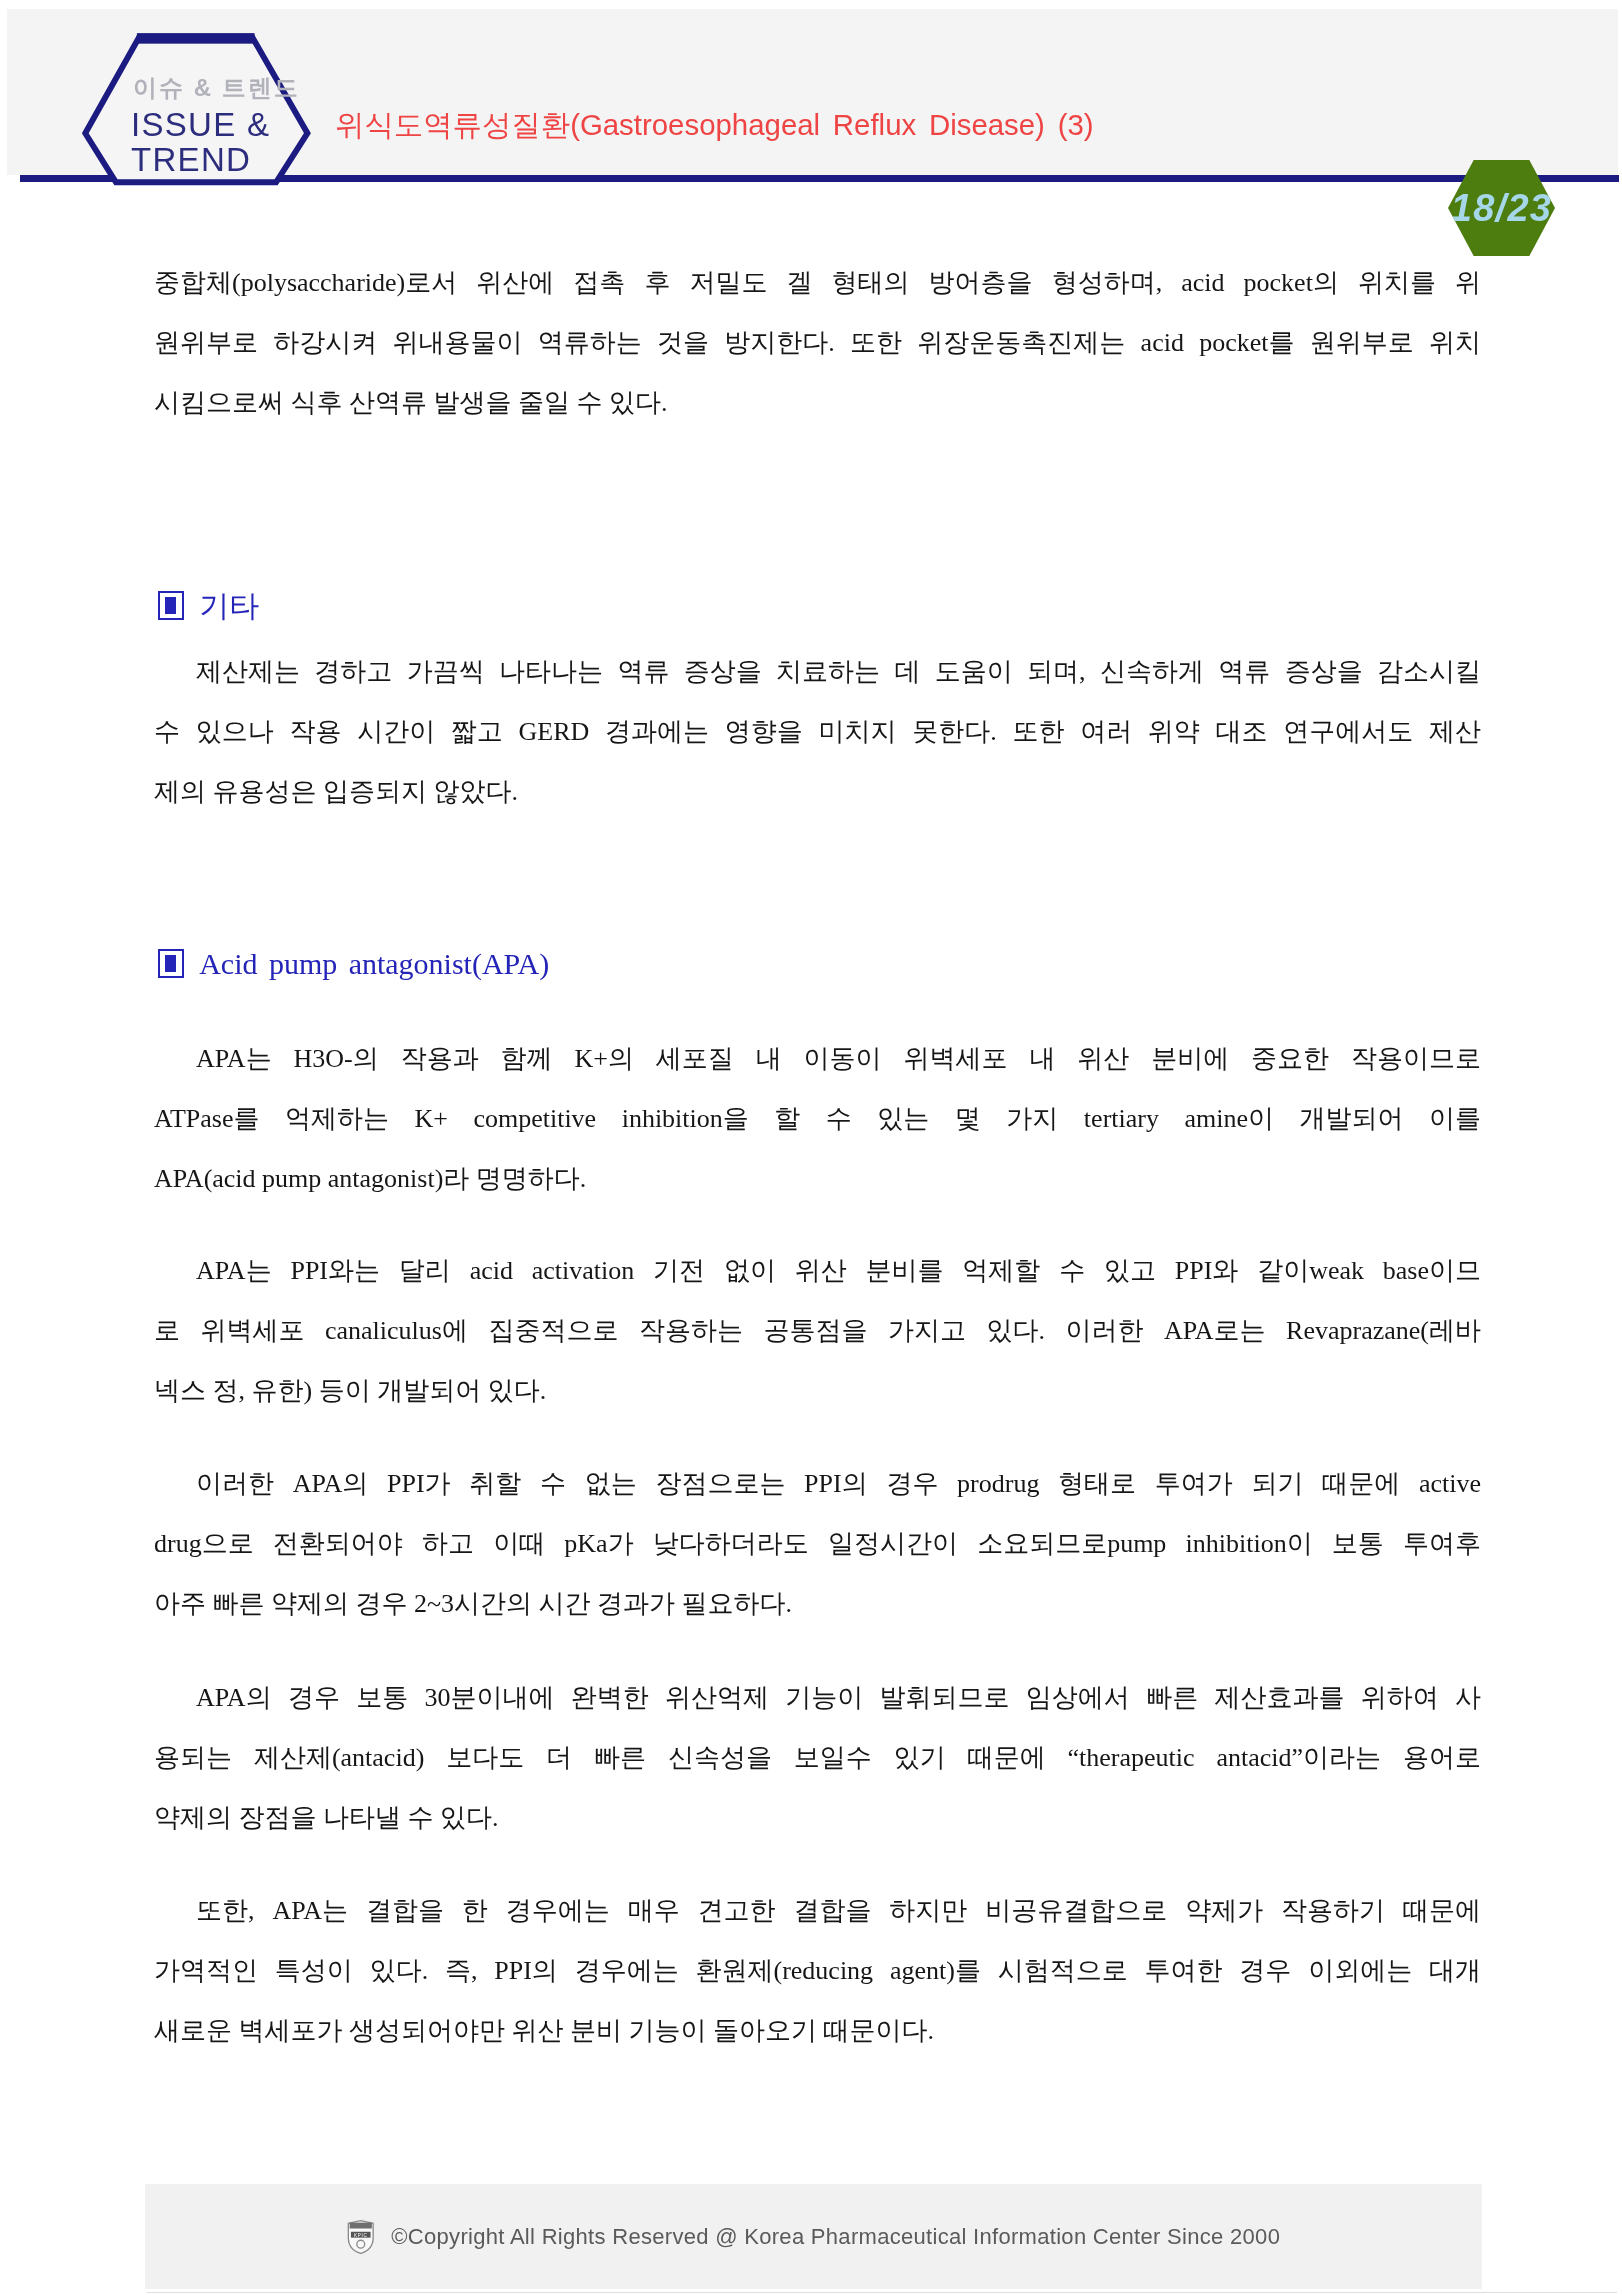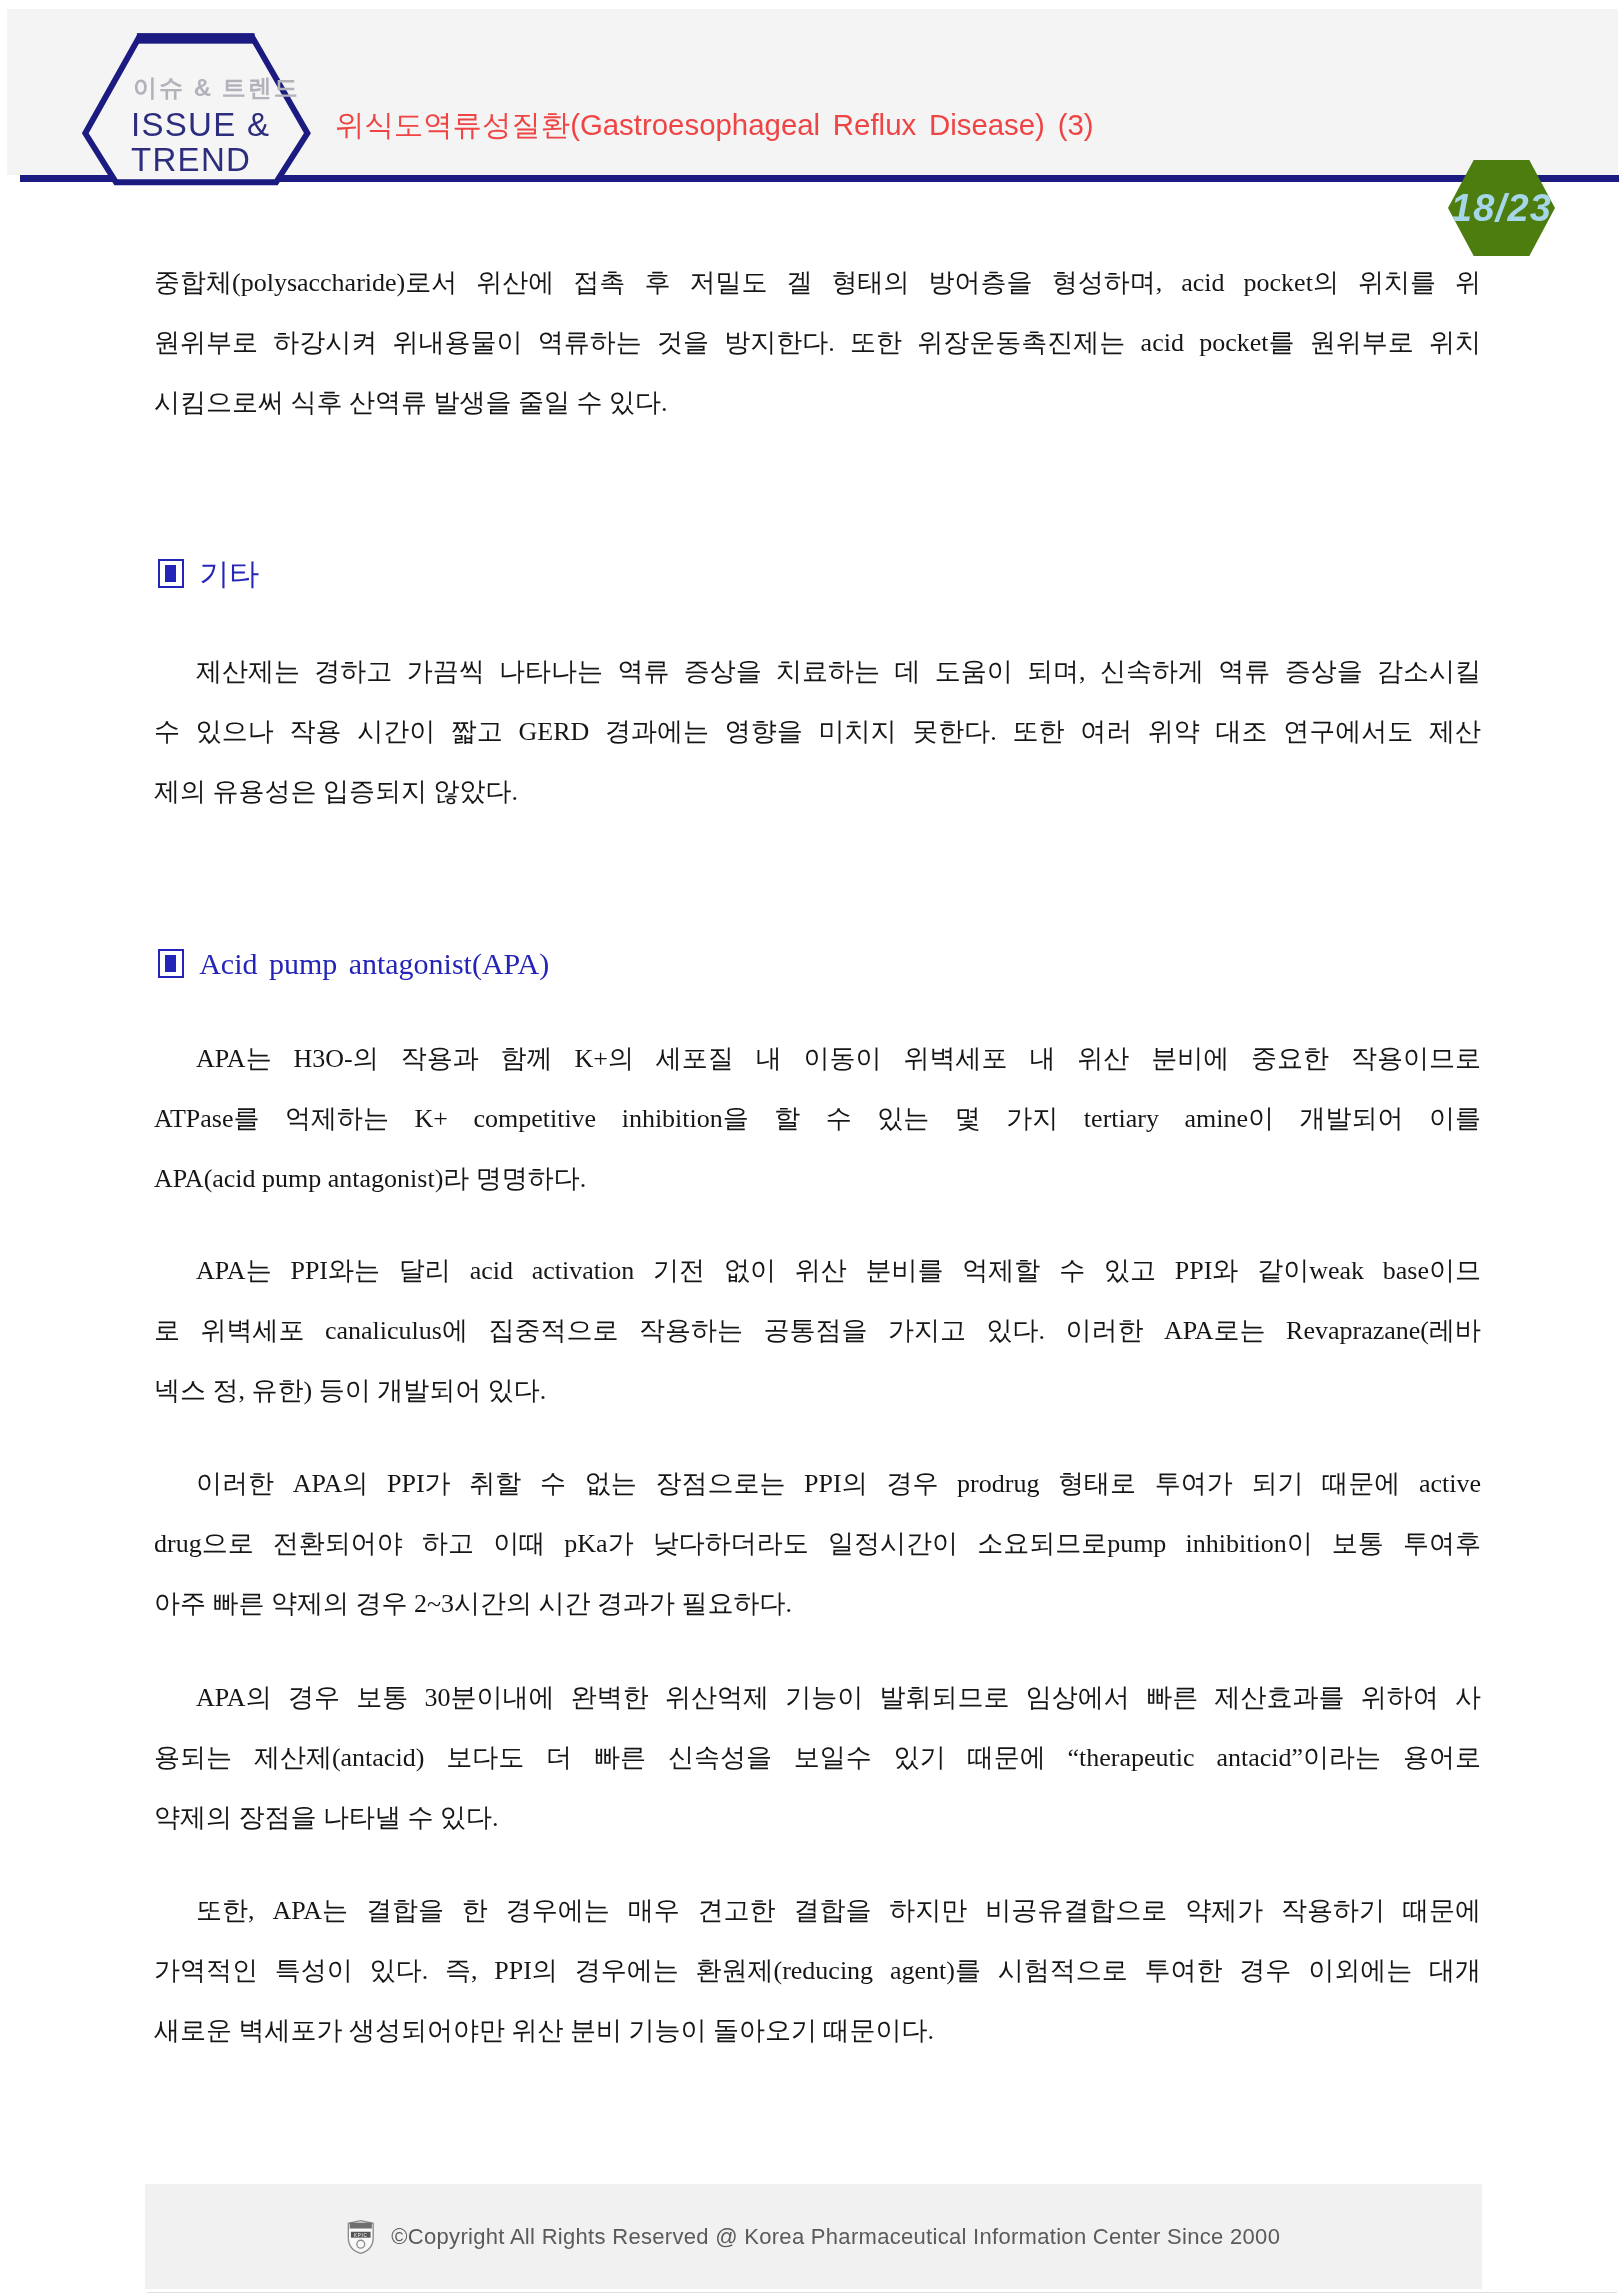--- a/index.html
+++ b/index.html
@@ -111,21 +111,21 @@
   <div class="page-badge">
     <span>18/23</span>
   </div>
 
   <div class="para" style="top:253px">
     <div class="ln">중합체(polysaccharide)로서 위산에 접촉 후 저밀도 겔 형태의 방어층을 형성하며, acid pocket의 위치를 위</div>
     <div class="ln">원위부로 하강시켜 위내용물이 역류하는 것을 방지한다. 또한 위장운동촉진제는 acid pocket를 원위부로 위치</div>
     <div class="ln end">시킴으로써 식후 산역류 발생을 줄일 수 있다.</div>
   </div>
 
-  <div class="sec" style="top:554px">
+  <div class="sec" style="top:586px">
     <span class="bullet">
         <i></i>
       </span>
     <span class="sec-label">기타</span>
   </div>
 
   <div class="para" style="top:642px">
     <div class="ln ind">제산제는 경하고 가끔씩 나타나는 역류 증상을 치료하는 데 도움이 되며, 신속하게 역류 증상을 감소시킬</div>
     <div class="ln">수 있으나 작용 시간이 짧고 GERD 경과에는 영향을 미치지 못한다. 또한 여러 위약 대조 연구에서도 제산</div>
     <div class="ln end">제의 유용성은 입증되지 않았다.</div>

